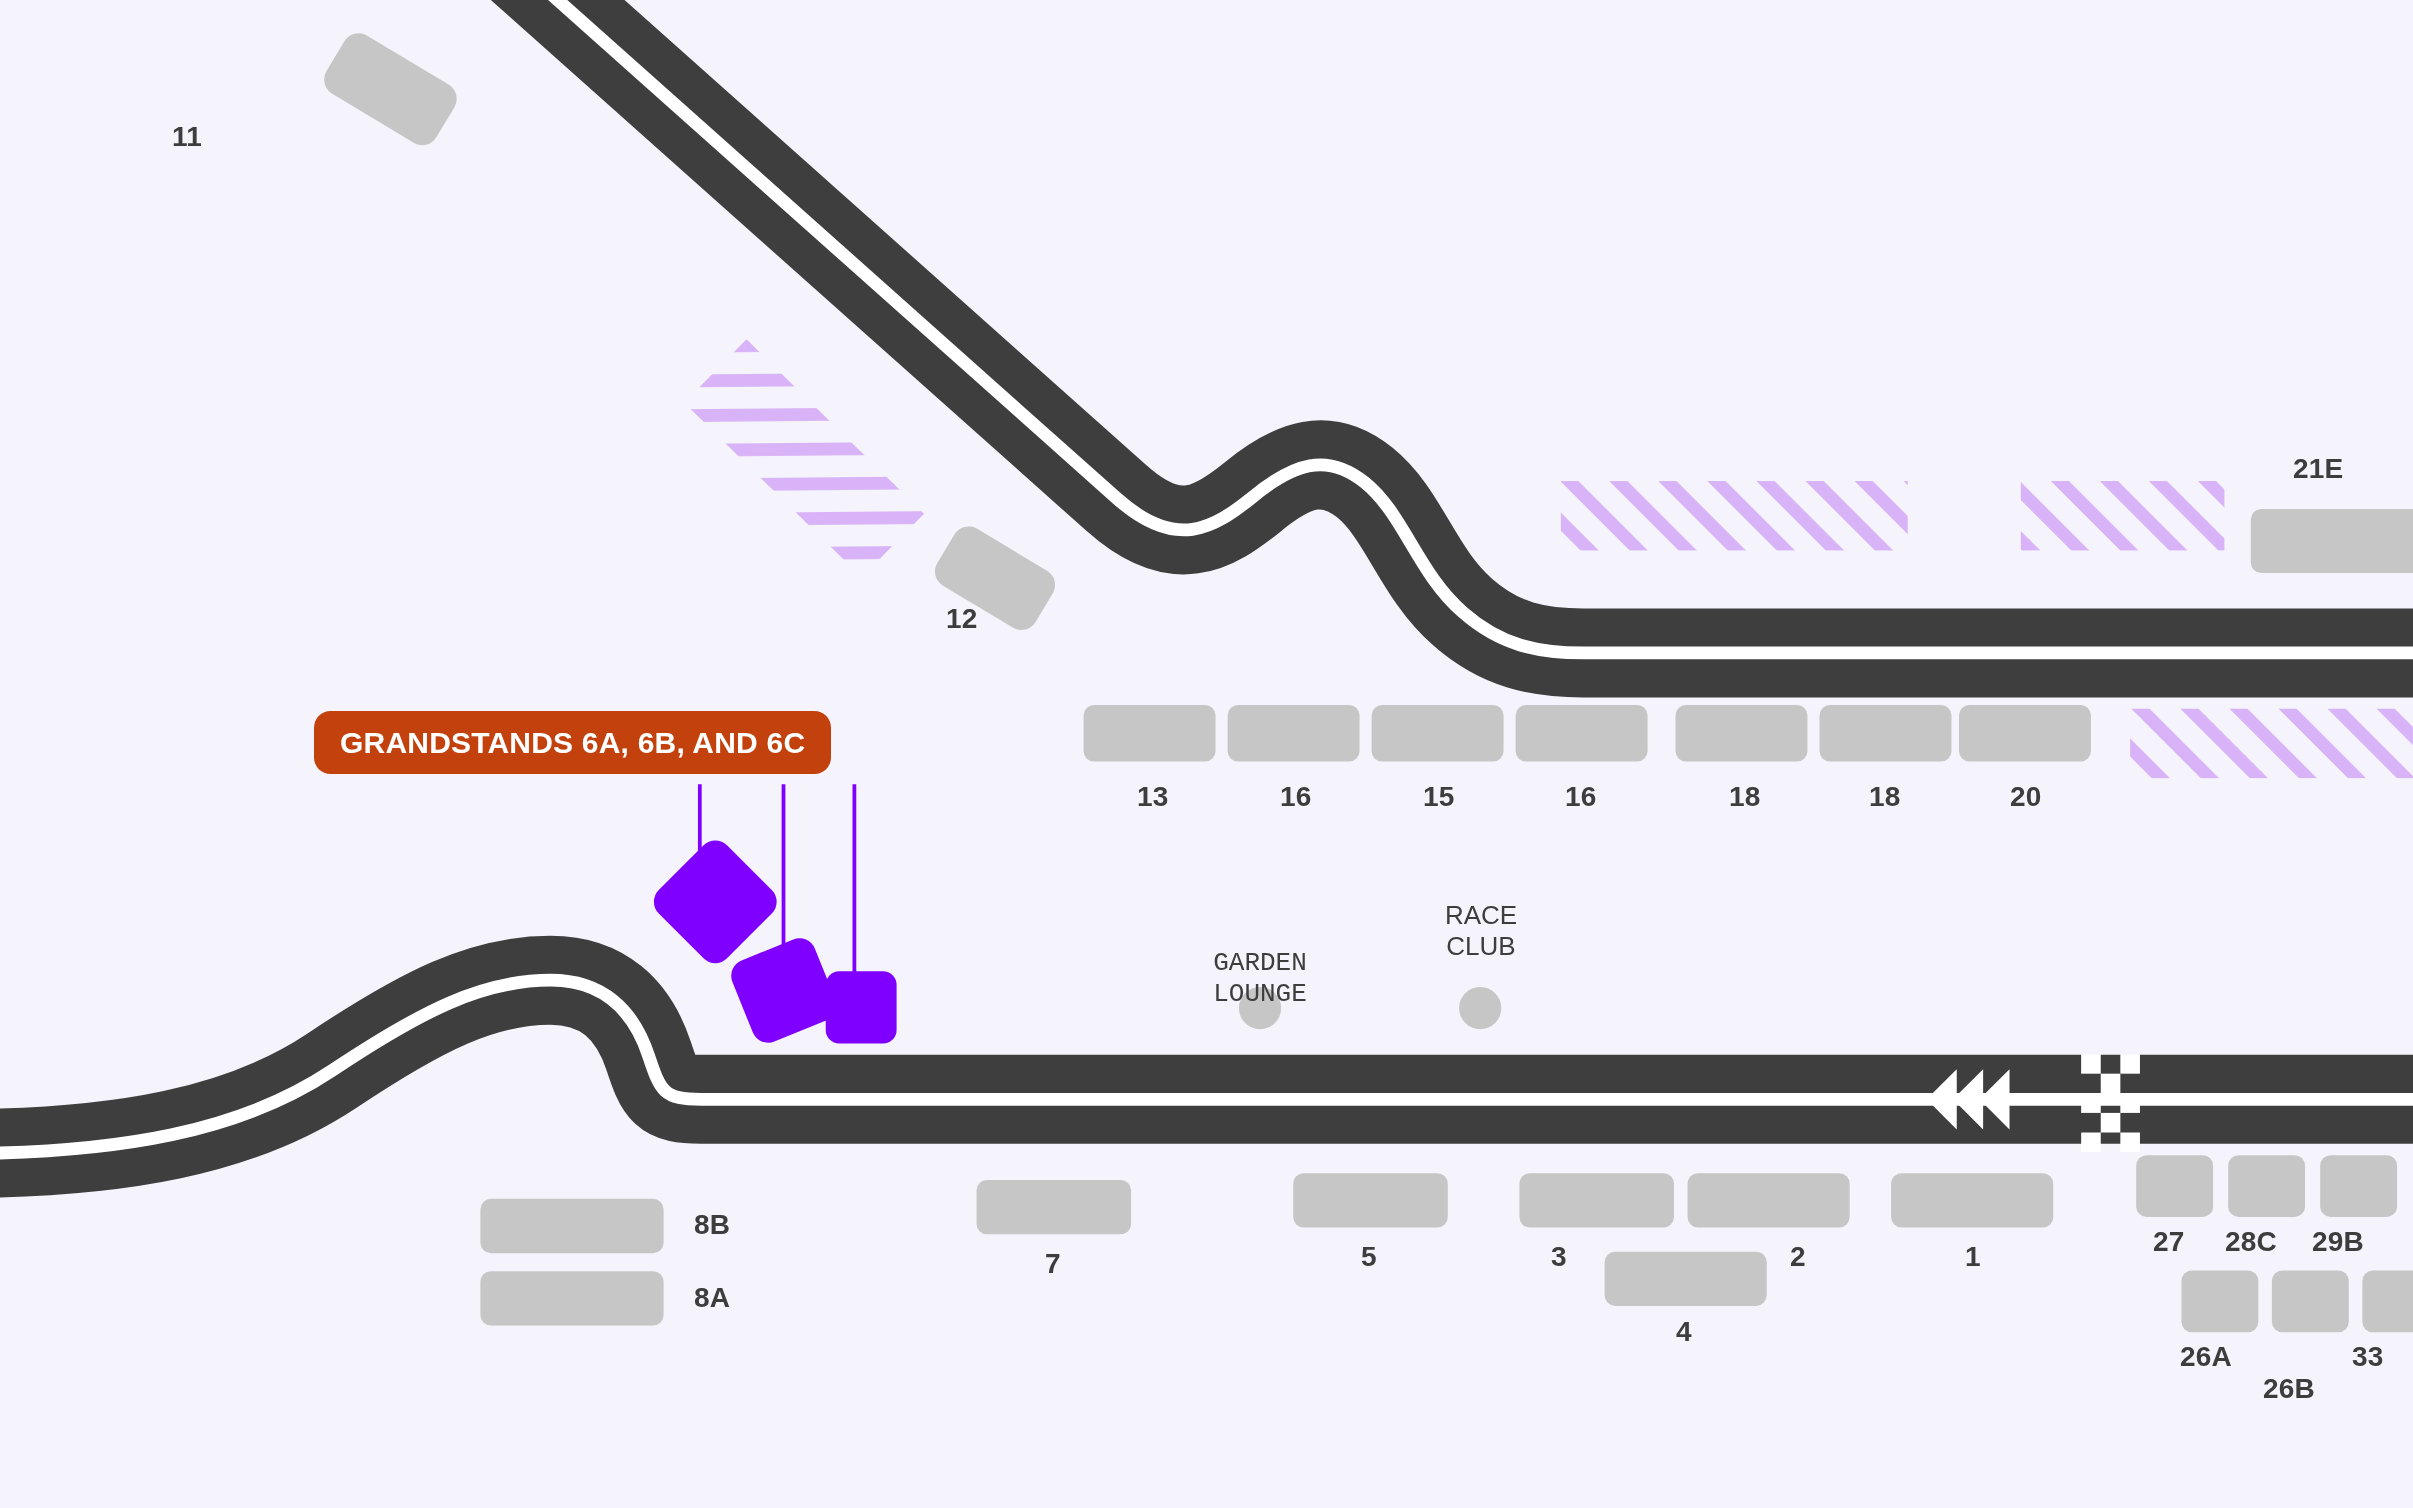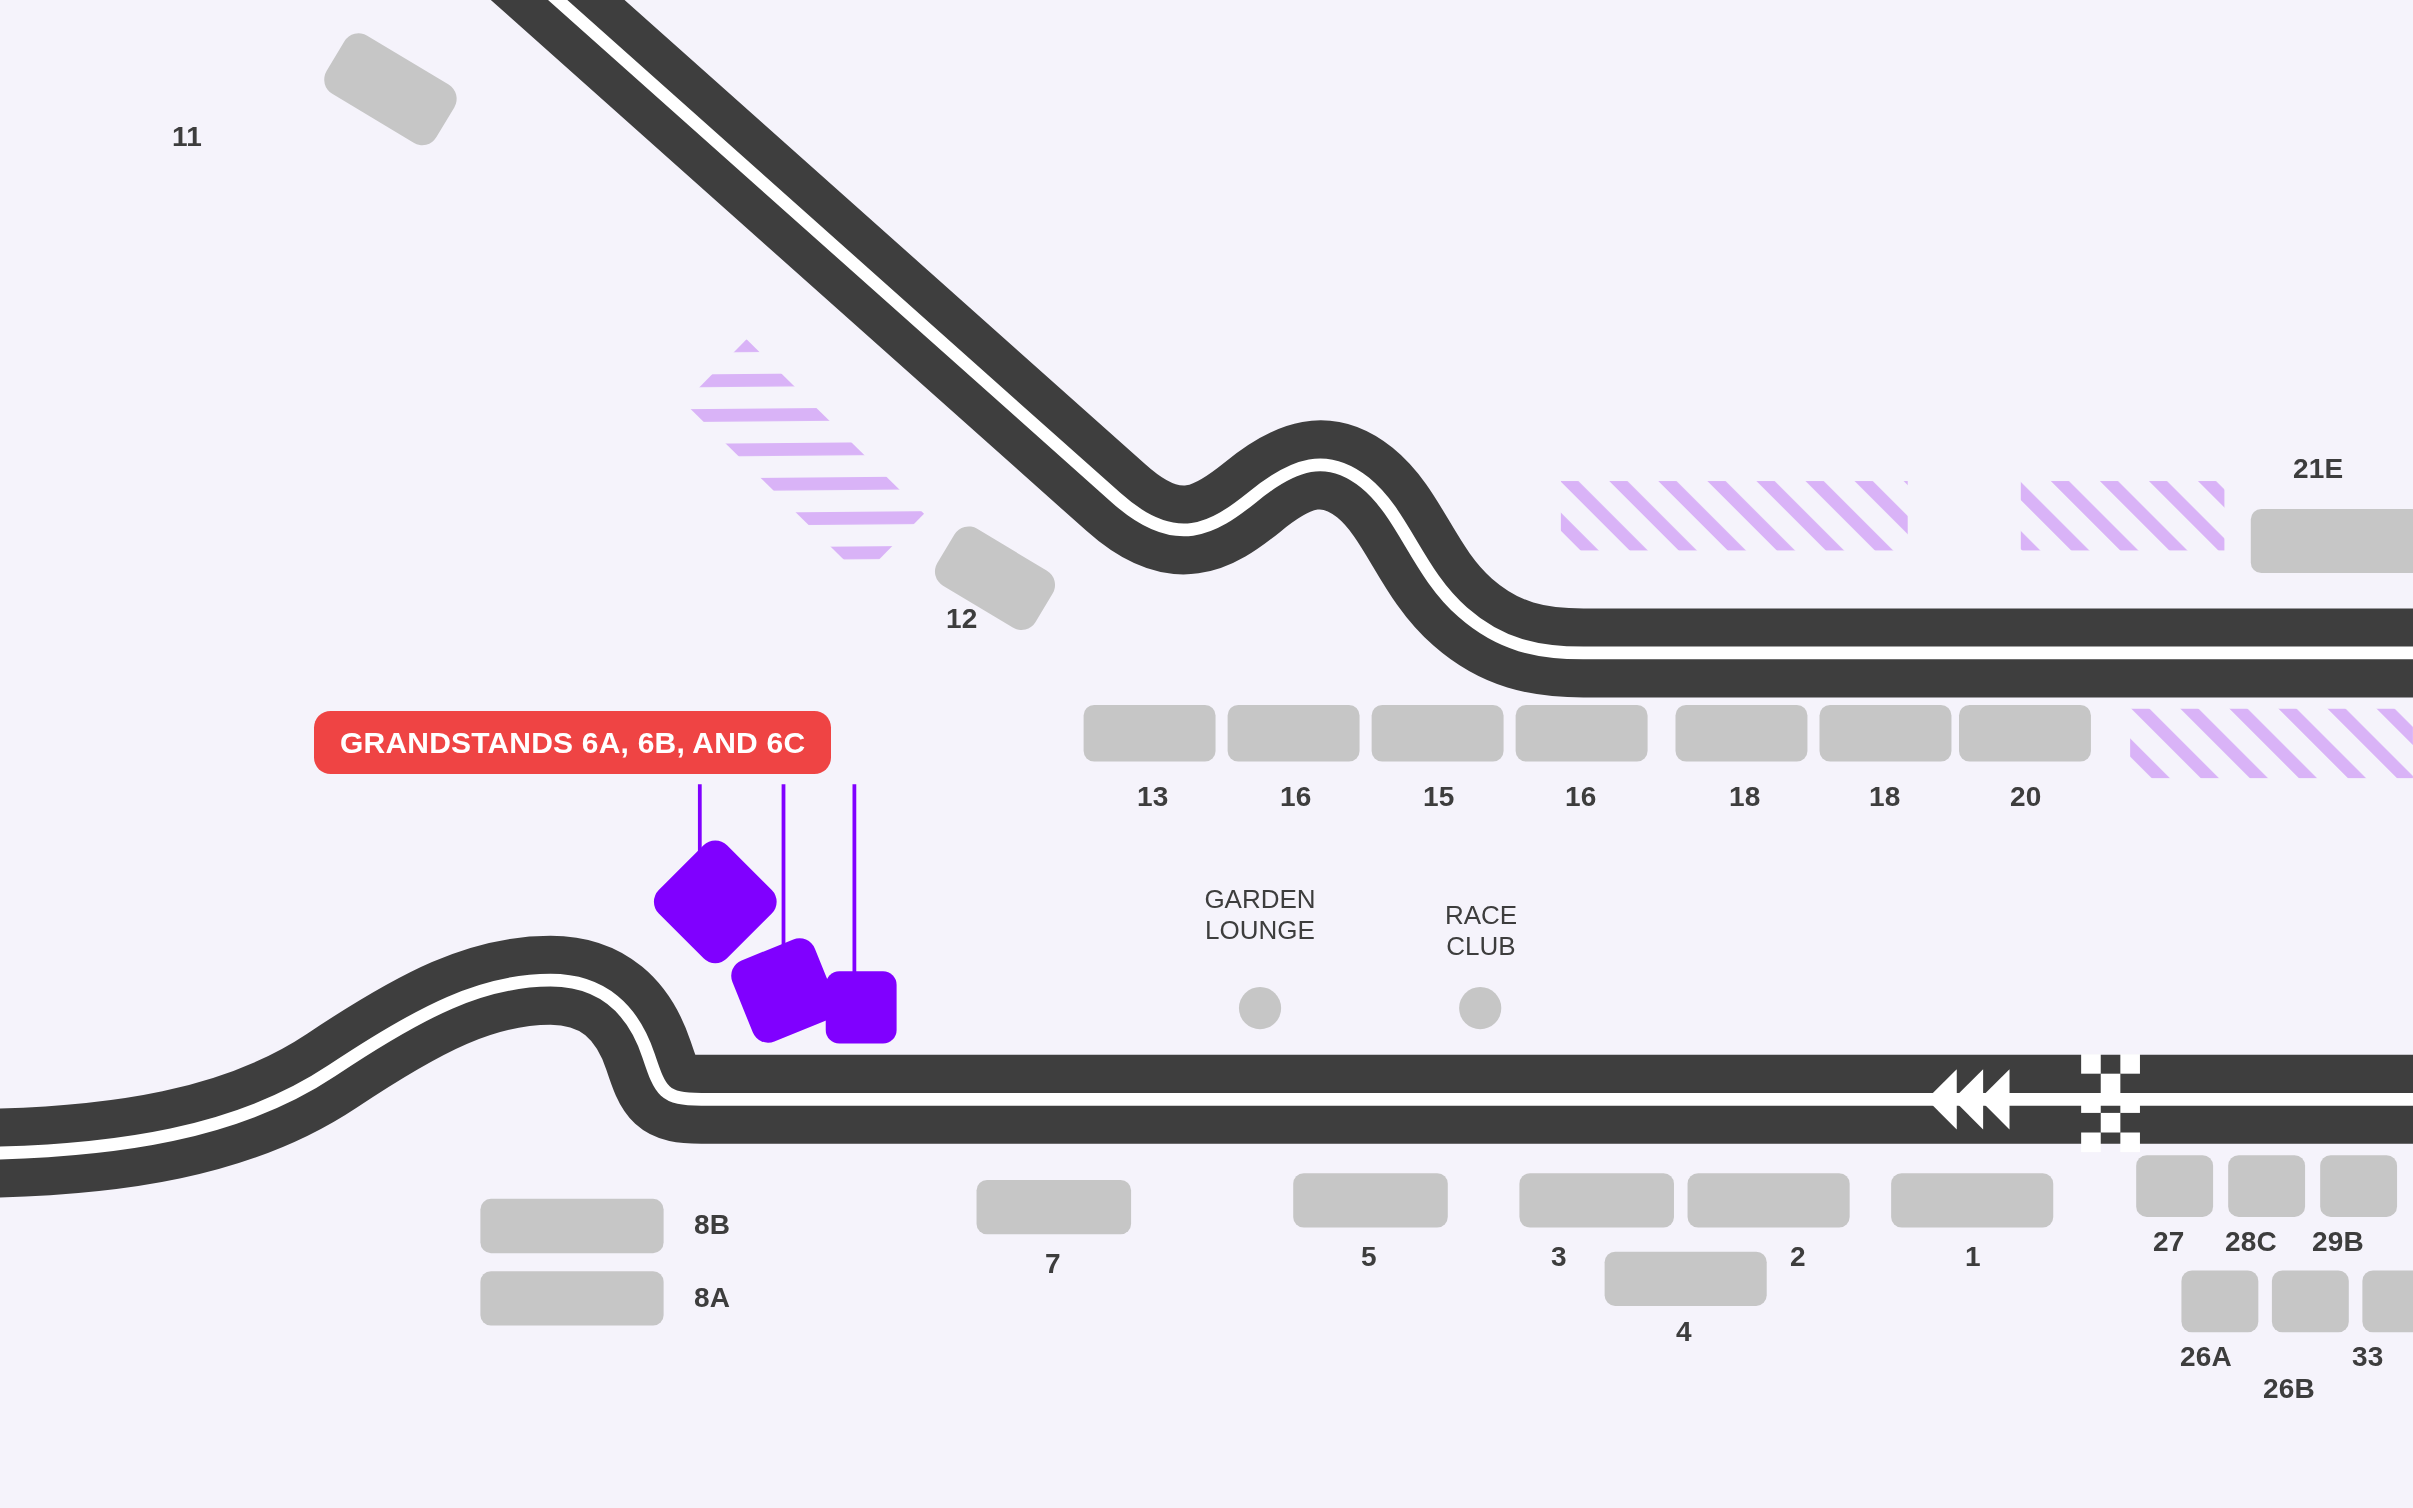--- a/index.html
+++ b/index.html
@@ -38,21 +38,21 @@
     font-size: 26px;
     color: #3d3d3d;
     text-align: center;
     line-height: 1.18;
     white-space: pre;
   }
   #tooltip-callout {
     position: absolute;
     left: 314px;
     top: 711px;
-    background: #ef4444;
+    background: #c2410c;
     color: #ffffff;
     border-radius: 16.6px;
     padding: 16.6px 26px;
     font-family: "Liberation Sans", sans-serif;
     font-weight: bold;
     font-size: 30px;
     letter-spacing: 0.2px;
     box-sizing: border-box;
     line-height: 1;
   }
@@ -232,20 +232,20 @@
 
     <span class="stand-label" style="left:2153px; top:1226px;">27</span>
     <span class="stand-label" style="left:2225px; top:1226px;">28C</span>
     <span class="stand-label" style="left:2312px; top:1226px;">29B</span>
     <span class="stand-label" style="left:2180px; top:1341px;">26A</span>
     <span class="stand-label" style="left:2263px; top:1341px;margin-top:32px;">26B</span>
     <span class="stand-label" style="left:2352px; top:1341px;">33</span>
   </div>
 
   <div>
-    <span class="poi-label" style="left:1260px; top:884px; transform:translateX(-50%);">GARDEN
+    <span class="poi-label" style="left:1260px; top:948px; transform:translateX(-50%);font-family:Liberation Mono, monospace;">GARDEN
 LOUNGE</span>
     <span class="poi-label" style="left:1481px; top:900px; transform:translateX(-50%);">RACE
 CLUB</span>
   </div>
 
 </div>
 
 
 </body></html>

